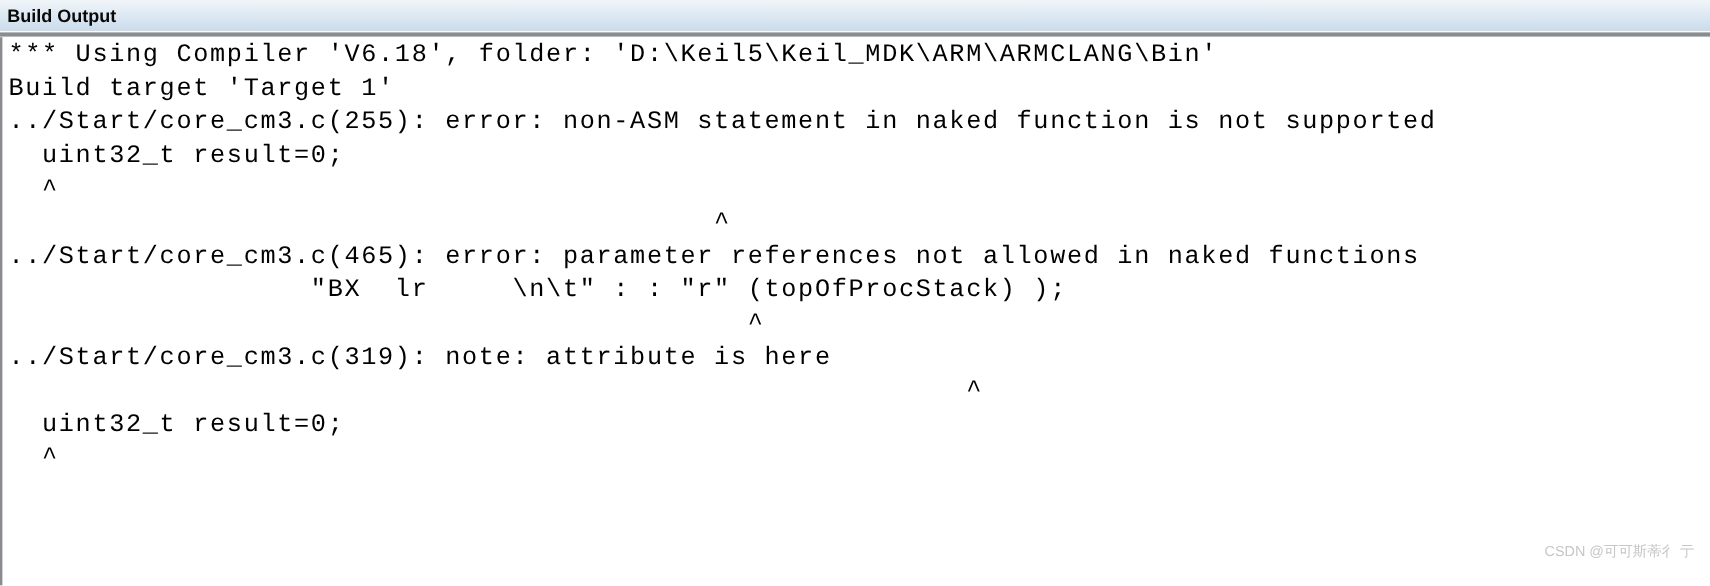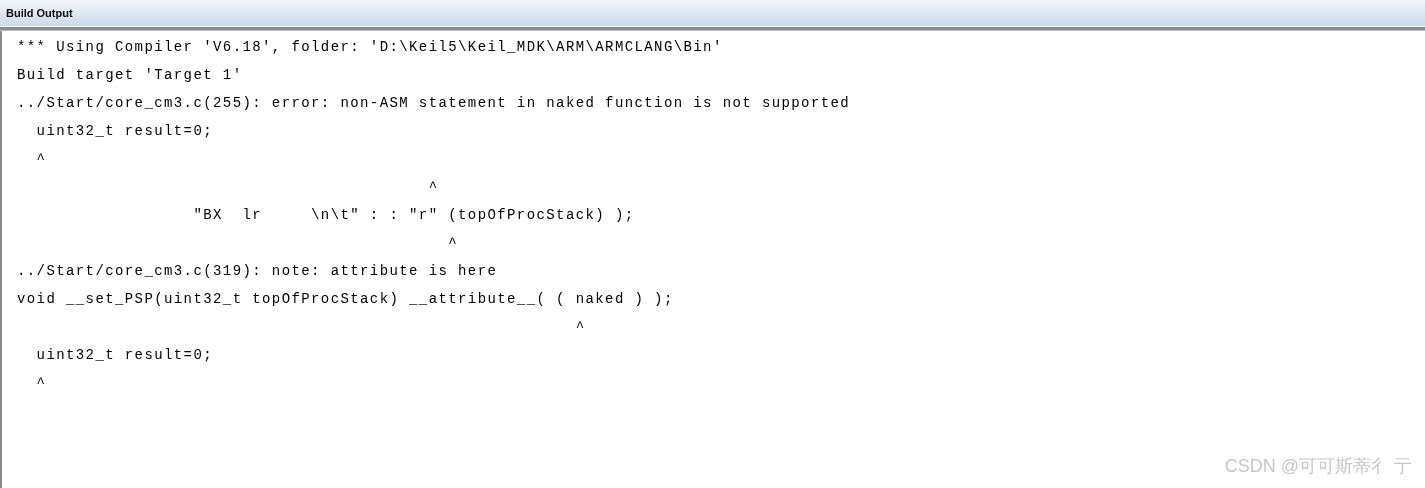--- a/index.html
+++ b/index.html
@@ -19,21 +19,21 @@
   }
   .titlebar {
     height: 26px;
     background: linear-gradient(#f1f5f9, #cadbeb);
     border-bottom: 1px solid #fbfcfd;
     display: flex;
     align-items: center;
   }
   .titlebar-label {
     font-family: "Liberation Sans", sans-serif;
-    font-size: 11px;
+    font-size: 15px;
     font-weight: bold;
     color: #0a0a0a;
     padding-left: 6px;
     letter-spacing: 0px;
   }
   .frame-edge-dark {
     height: 3px;
     background: #8a8d90;
   }
   .frame-edge-light {
@@ -45,34 +45,33 @@
     width: 1425px;
     height: 457px;
     background: #ffffff;
     border-left: 2px solid #8a8d90;
     padding: 2px 0 0 5px;
     overflow: hidden;
     cursor: text;
   }
   .console-line {
     font-family: "Liberation Mono", monospace;
-    font-size: 14px;
+    font-size: 21px;
     letter-spacing: 1.4px;
     line-height: 28px;
     height: 28px;
     white-space: pre;
     color: #000000;
-    margin-left: 10px;
   }
   .watermark {
     position: absolute;
     right: 13px;
-    bottom: 10px;
+    bottom: 20px;
     font-family: "Liberation Sans", sans-serif;
-    font-size: 18px;
+    font-size: 12px;
     color: #c7c7c7;
     white-space: pre;
     pointer-events: none;
   }
 </style>
 </head>
 <body>
 
 <div class="panel">
 
@@ -83,24 +82,24 @@
   <div class="frame-edge-dark"></div>
   <div class="frame-edge-light"></div>
 
   <div class="console">
       <div class="console-line">*** Using Compiler 'V6.18', folder: 'D:\Keil5\Keil_MDK\ARM\ARMCLANG\Bin'</div>
       <div class="console-line">Build target 'Target 1'</div>
       <div class="console-line">../Start/core_cm3.c(255): error: non-ASM statement in naked function is not supported</div>
       <div class="console-line">  uint32_t result=0;</div>
       <div class="console-line">  ^</div>
       <div class="console-line">                                          ^</div>
+      <div class="console-line">../Start/core_cm3.c(465): error: parameter references not allowed in naked functions</div>
       <div class="console-line">                  "BX  lr     \n\t" : : "r" (topOfProcStack) );</div>
       <div class="console-line">                                            ^</div>
       <div class="console-line">../Start/core_cm3.c(319): note: attribute is here</div>
-      <div class="console-line">void __set_PSP(uint32_t topOfProcStack) __attribute__( ( naked ) );</div>
       <div class="console-line">                                                         ^</div>
       <div class="console-line">  uint32_t result=0;</div>
       <div class="console-line">  ^</div>
     </div>
 
   <div class="watermark">CSDN @可可斯蒂彳 亍</div>
 
 </div>
 
 </body></html>

